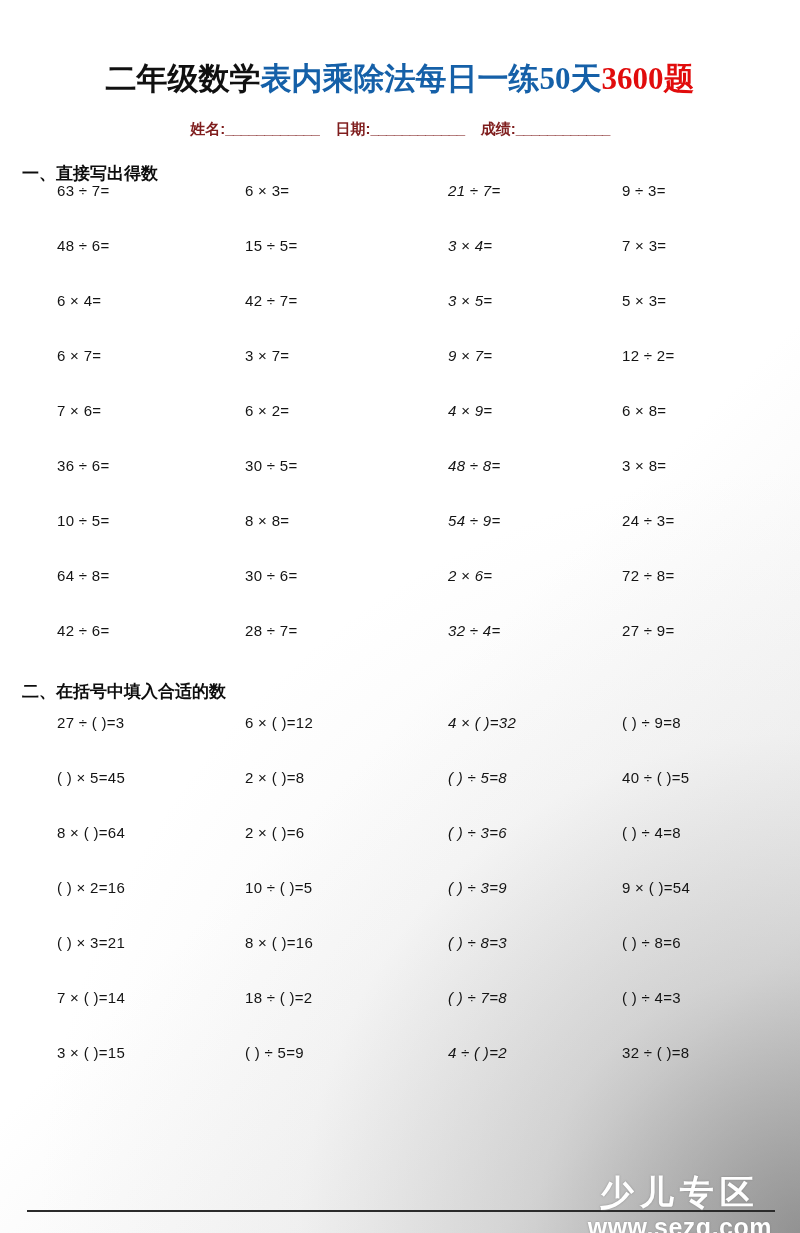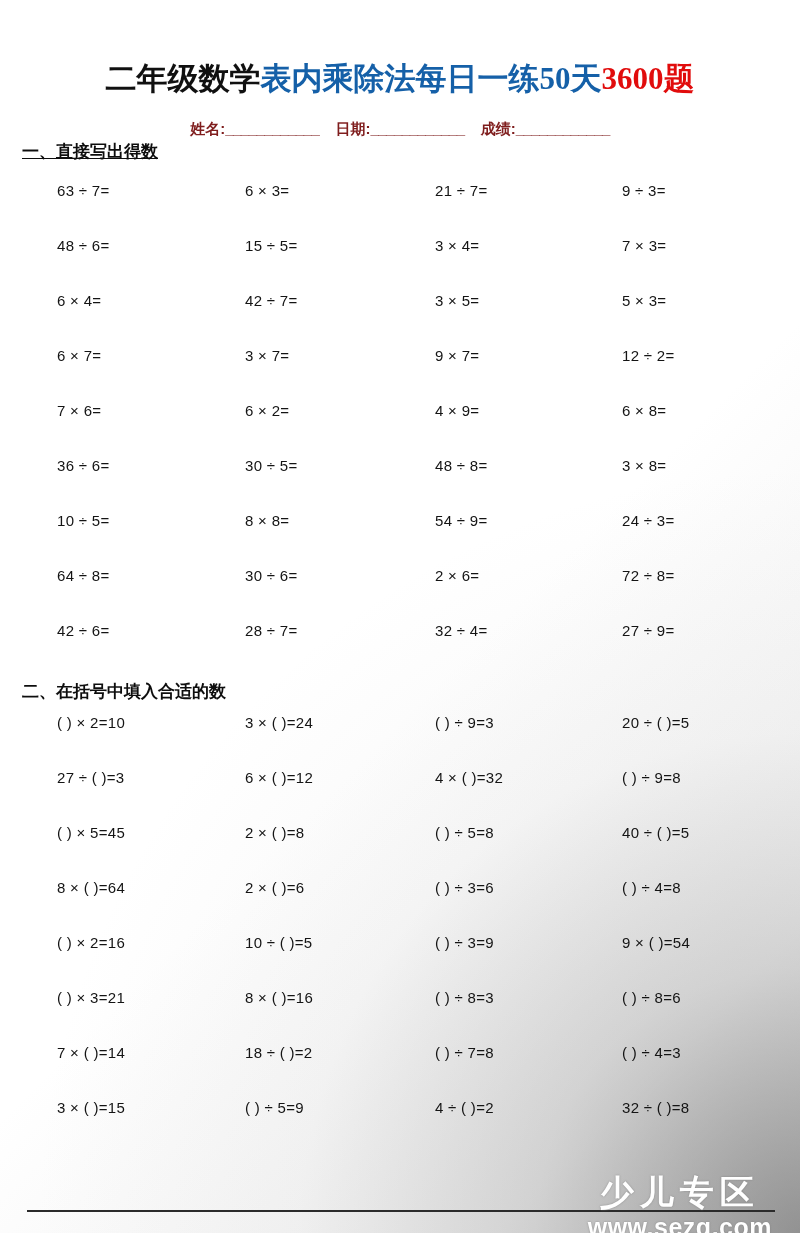--- a/index.html
+++ b/index.html
@@ -72,21 +72,21 @@
 
   
   .section-title {
     position: absolute;
     left: 22px;
     font-size: 17px;
     font-weight: bold;
     color: #0d0d0d;
     white-space: nowrap;
   }
-  #sec1-title { top: 108px; text-decoration: underline; }
+  #sec1-title { top: 130px; }
   #sec2-title { top: 648px; }
 
   
   .grid {
     position: absolute;
     left: 0;
     width: 800px;
   }
   #grid1 { top: 150px; }
   #grid2 { top: 682px; }
@@ -97,21 +97,21 @@
   }
   .cell {
     position: absolute;
     font-size: 15px;
     color: #141414;
     white-space: nowrap;
     letter-spacing: 0.3px;
   }
   .cell.c0 { left: 57px; }
   .cell.c1 { left: 245px; }
-  .cell.c2 { left: 435px; }
+  .cell.c2 { left: 448px; font-style: italic; }
   .cell.c3 { left: 622px; }
 
   
   .bottom-rule {
     position: absolute;
     left: 27px;
     top: 1178px;
     width: 748px;
     height: 0;
     border-top: 2px solid #2b2b2b;
@@ -220,26 +220,20 @@
       <div class="cell c1">28 ÷ 7=</div>
       <div class="cell c2">32 ÷ 4=</div>
       <div class="cell c3">27 ÷ 9=</div>
     </div>
   </div>
 
   <div class="section-title" id="sec2-title">二、在括号中填入合适的数</div>
 
   <div class="grid" id="grid2">
     <div class="prow">
-      <div class="cell c0">(     ) × 2=10</div>
-      <div class="cell c1">3 × (     )=24</div>
-      <div class="cell c2">(     ) ÷ 9=3</div>
-      <div class="cell c3">20 ÷ (     )=5</div>
-    </div>
-    <div class="prow">
       <div class="cell c0">27 ÷ (     )=3</div>
       <div class="cell c1">6 × (     )=12</div>
       <div class="cell c2">4 × (     )=32</div>
       <div class="cell c3">(     ) ÷ 9=8</div>
     </div>
     <div class="prow">
       <div class="cell c0">(     ) × 5=45</div>
       <div class="cell c1">2 × (     )=8</div>
       <div class="cell c2">(     ) ÷ 5=8</div>
       <div class="cell c3">40 ÷ (     )=5</div>

